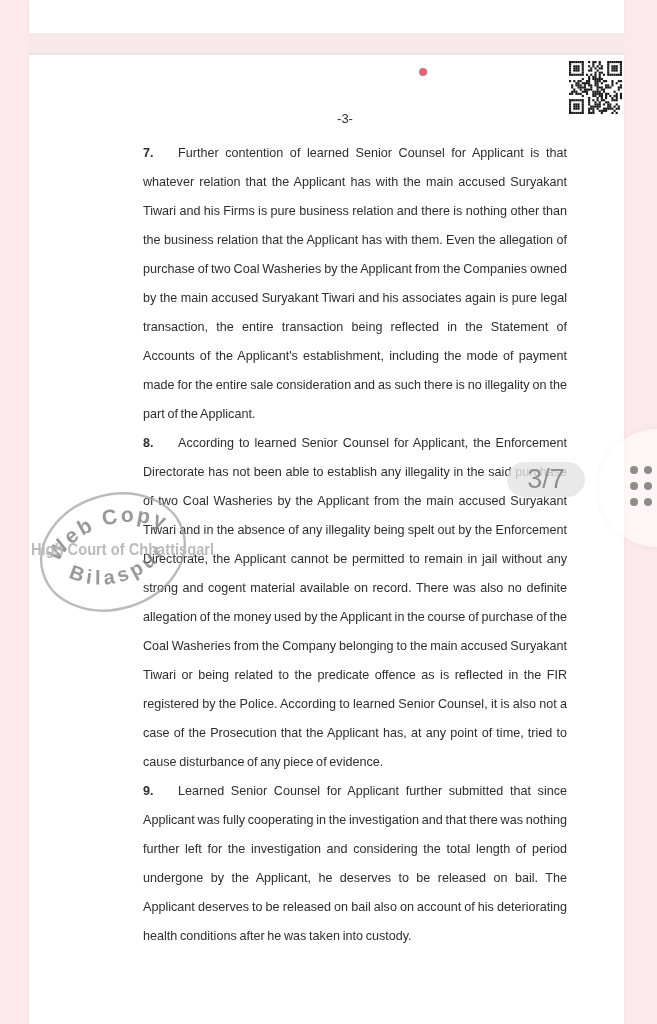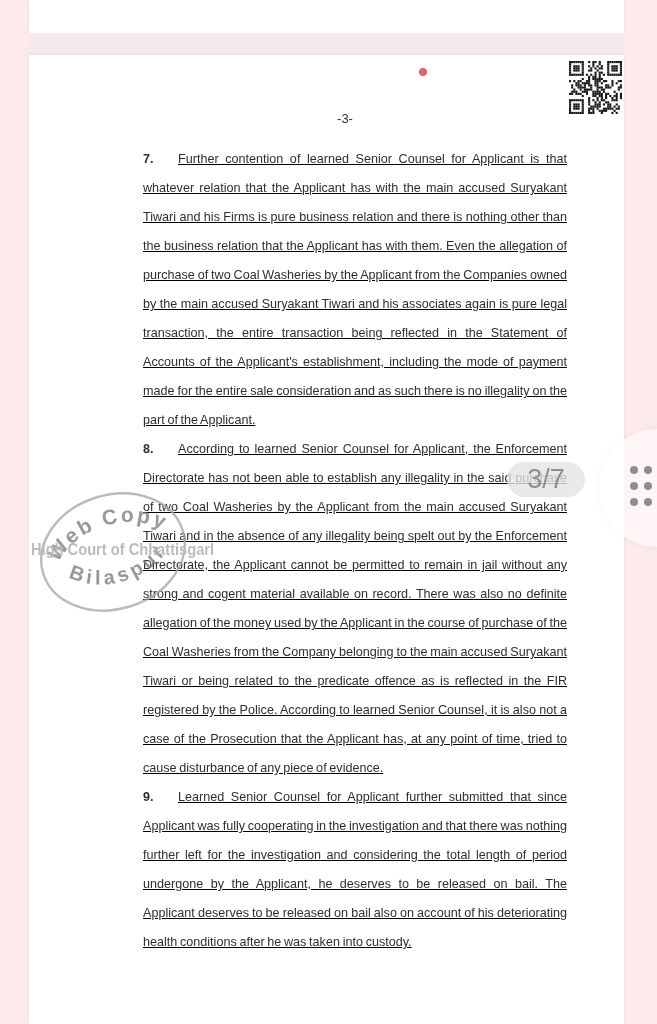--- a/index.html
+++ b/index.html
@@ -19,21 +19,21 @@
   .page{
     position:absolute;left:29px;top:55px;width:595px;height:969px;
     background:#ffffff;box-sizing:border-box;
     padding:49px 57px 0 114px;
     box-shadow:0 -1px 3px rgba(0,0,0,0.06);
   }
   .page-number{
     text-align:center;text-indent:-20px;
     font-size:13px;line-height:29px;color:#2f2f2f;margin:0;
   }
-  .doc-body{margin-top:12px;text-decoration:underline;}
+  .doc-body{margin-top:6px;}
   .doc-body p{
     margin:0;padding:0;
     font-size:12.6px;line-height:29px;color:#2e2e2e;
     text-align:justify;word-spacing:-0.8px;
   }
   .pnum{display:inline-block;width:35px;font-weight:700;}
   .qr{
     position:absolute;left:540px;top:6px;width:53px;height:53px;
     background:#ffffff;
   }

